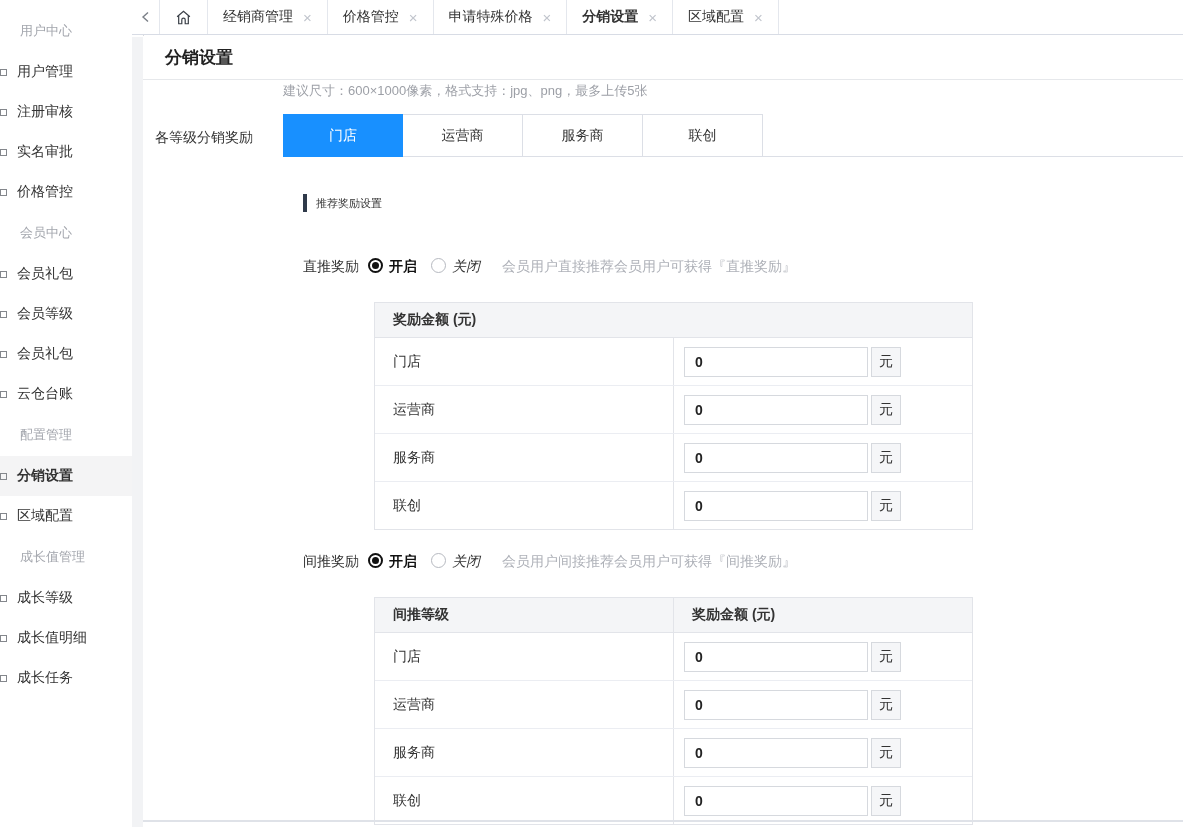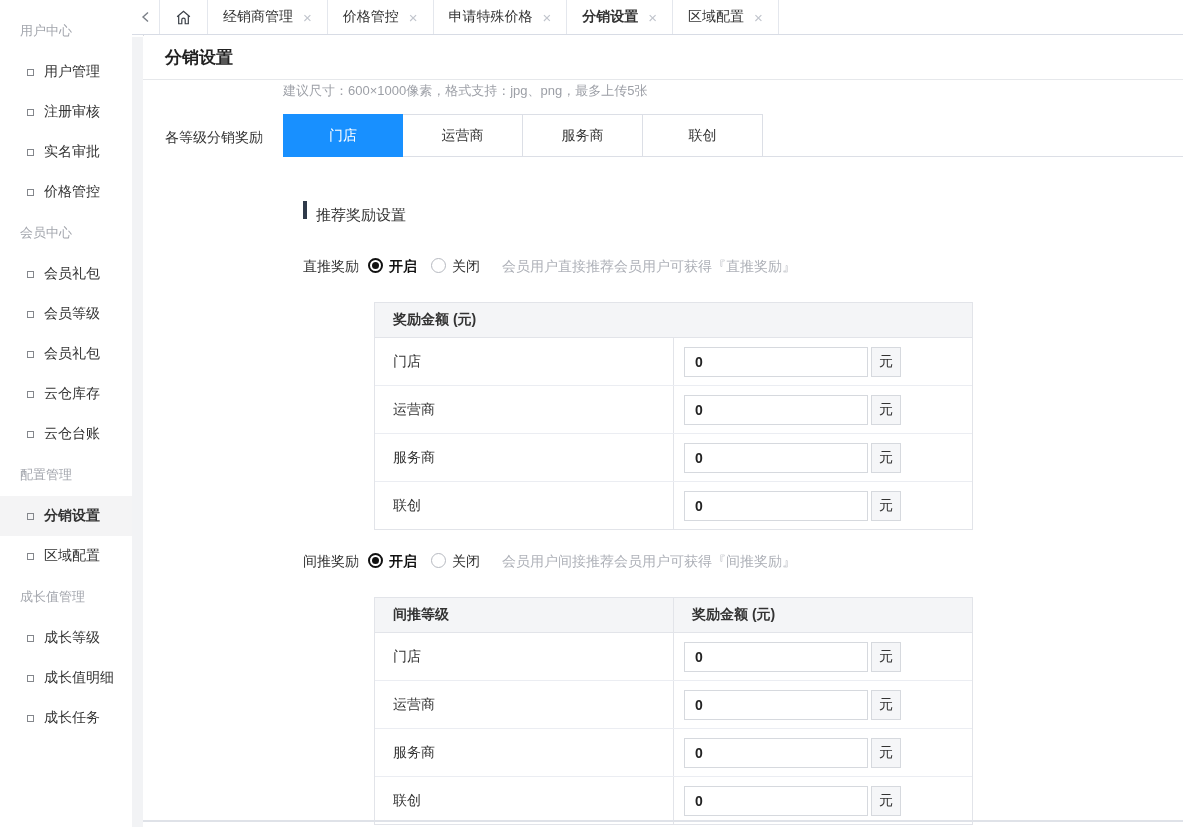--- a/index.html
+++ b/index.html
@@ -6,21 +6,21 @@
   body {
     width:1183px; height:827px; position:relative; overflow:hidden;
     font-family:"Liberation Sans","DejaVu Sans",sans-serif;
     font-size:14px; color:#333; background:#fff;
   }
   
   .sidebar { position:absolute; left:0; top:0; width:144px; height:827px;
     box-sizing:border-box; border-right:1px solid #d8dade; background:#fff; padding-top:10px; }
   .side-section-title { height:42px; display:flex; align-items:center; padding-left:20px;
     color:#a3a6ad; font-size:13px; }
-  .side-item { height:40px; display:flex; align-items:center; padding-left:27px;
+  .side-item { height:40px; display:flex; align-items:center; 
     font-size:14px; color:#333; cursor:pointer;font-family:Liberation Serif, serif; }
   .side-item .bullet { width:5px; height:5px; border:1px solid #84878c; margin-right:10px; flex:none; }
   .side-item.active { background:#f4f4f5; font-weight:bold; }
   .scroll-track { position:absolute; left:132px; top:37px; width:11px; height:790px; background:#f2f3f5; }
   
   .tabbar { position:absolute; left:132px; top:0; width:1051px; height:35px; box-sizing:border-box;
     border-bottom:1px solid #d8dce5; display:flex; align-items:stretch; background:#fff; }
   .tb-cell { display:flex; align-items:center; justify-content:center;
     border-right:1px solid #e4e7ed; box-sizing:border-box; cursor:pointer; }
   .tb-back { width:28px; }
@@ -28,41 +28,41 @@
   .tb-tab { padding:0 15px; font-size:14px; color:#333; }
   .tb-tab .tb-label { margin-right:10px; }
   .tb-tab .close { color:#c0c4cc; font-size:15px; line-height:1; cursor:pointer; }
   .tb-tab.active .tb-label { font-weight:bold; }
   
   .content { position:absolute; left:143px; top:36px; width:1040px; height:791px; background:#fff; }
   .page-header { height:44px; display:flex; align-items:center; padding-left:22px;
     box-sizing:border-box; border-bottom:1px solid #e6e8eb; }
   .page-title { font-size:17px; font-weight:bold; color:#222; }
   .upload-hint { position:absolute; left:140px; top:46px; font-size:13px; color:#9c9fa6; }
-  .level-label { position:absolute; left:22px; top:93px; font-size:14px; color:#333; }
+  .level-label { position:absolute; left:12px; top:93px; font-size:14px; color:#333; }
   .level-tabs { position:absolute; left:140px; top:78px; display:flex; height:43px; z-index:1; }
   .level-tab { width:120px; box-sizing:border-box; display:flex; align-items:center; justify-content:center;
     font-size:14px; color:#333; background:#fff; cursor:pointer;
     border-top:1px solid #dcdfe6; border-right:1px solid #dcdfe6; border-bottom:1px solid #dcdfe6; }
   .level-tab.active { background:var(--accent,#1890ff); color:#fff; border:none; }
   .level-underline { position:absolute; left:140px; top:120px; width:900px; height:1px; background:#dcdfe6; }
   .section-title-row { position:absolute; left:160px; top:158px; display:flex; align-items:center; }
   .section-bar { width:4px; height:18px; background:var(--section-bar,#2f3a4a); margin-right:9px; }
-  .section-title { font-size:15px; color:#333;margin-top:12px; }
+  .section-title { font-size:11px; color:#333; }
   
   .form-row { position:absolute; left:160px; display:flex; align-items:center; height:18px; }
   .form-label { width:56px; margin-right:9px; color:#333; }
   .radio { display:flex; align-items:flex-start; cursor:pointer; }
   .radio-circle { width:15px; height:15px; border-radius:50%; box-sizing:border-box;
     display:flex; align-items:center; justify-content:center; margin-right:6px; }
   .radio.checked .radio-circle { border:2px solid #111; }
   .radio.checked .radio-circle::after { content:""; width:7px; height:7px; border-radius:50%; background:#111; }
   .radio.unchecked .radio-circle { border:1px solid #b6b9c0; }
   .radio.checked .radio-text { font-weight:bold; color:#111; }
-  .radio.unchecked .radio-text { color:#333; }
+  .radio.unchecked .radio-text { color:#333;font-style:italic; }
   .radio + .radio { margin-left:14px; }
   .row-hint { margin-left:22px; color:#aeb1b8; font-size:14px; }
   
   .reward-table { position:absolute; left:231px; width:599px; box-sizing:border-box;
     border:1px solid #e2e4e9; }
   .rt-header { display:flex; height:34px; background:#f4f5f7; border-bottom:1px solid #e2e4e9;
     align-items:stretch; font-weight:bold; }
   .rt-row { display:flex; height:47px; border-bottom:1px solid #ebedf2; align-items:stretch; }
   .rt-row:last-child { border-bottom:none; }
   .rt-c1 { width:299px; box-sizing:border-box; border-right:1px solid #e2e4e9;
@@ -108,24 +108,20 @@
   <div class="side-item">
       <span class="bullet"></span>
       <span>会员等级</span>
     </div>
   <div class="side-item">
       <span class="bullet"></span>
       <span>会员礼包</span>
     </div>
   <div class="side-item">
       <span class="bullet"></span>
-      <span>云仓库存</span>
-    </div>
-  <div class="side-item">
-      <span class="bullet"></span>
       <span>云仓台账</span>
     </div>
 
   <div class="side-section-title">配置管理</div>
   <div class="side-item active">
       <span class="bullet"></span>
       <span>分销设置</span>
     </div>
   <div class="side-item">
       <span class="bullet"></span>

